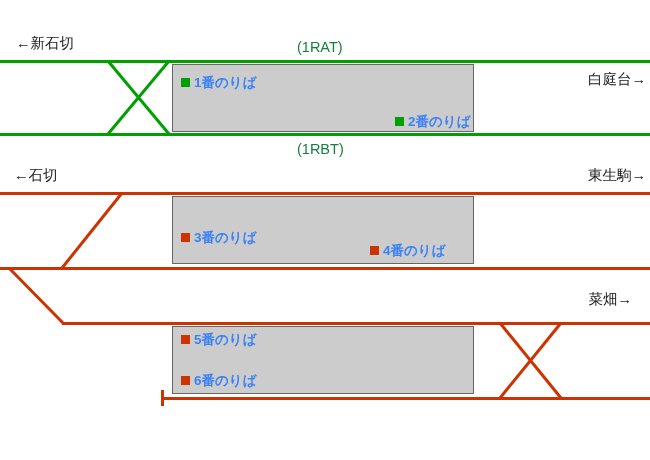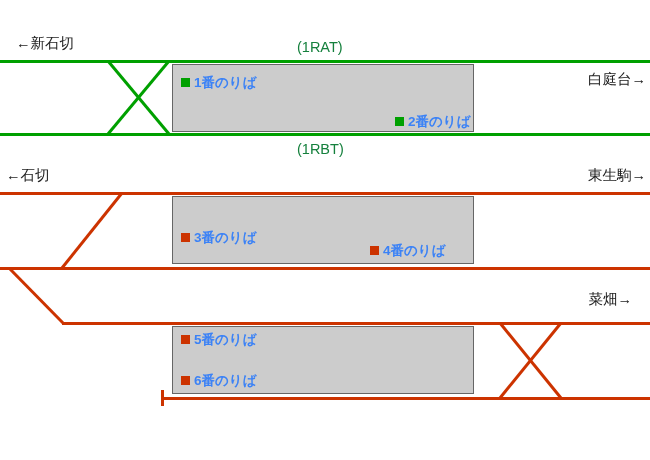--- a/index.html
+++ b/index.html
@@ -112,21 +112,21 @@
     <line x1="561" y1="323" x2="500" y2="398" stroke="#cc3300" stroke-width="3"></line>
   </svg>
 
   <div class="buffer-stop" style="left:161px; top:390px; height:16px;"></div>
 
   <div class="route-label" style="left:297px; top:40px;">(1RAT)</div>
   <div class="route-label" style="left:297px; top:142px;">(1RBT)</div>
 
   <div class="edge-label" style="left:6px;   top:36px;margin-left:10px;">←新石切</div>
   <div class="edge-label" style="right:4px; top:36px;margin-top:36px;">白庭台→</div>
-  <div class="edge-label" style="left:6px;   top:168px;">←石切</div>
+  <div class="edge-label" style="left:14px;   top:168px;">←石切</div>
   <div class="edge-label" style="right:4px; top:168px;">東生駒→</div>
   <div class="edge-label" style="right:18px; top:292px;">菜畑→</div>
 
   <div class="platform-box" style="left:172px; top:64px; width:302px; height:68px;"></div>
   <div class="platform-label" style="left:181px; top:76px;">
     <span class="marker green"></span><span>1番のりば</span>
   </div>
   <div class="platform-label" style="left:395px; top:115px;">
     <span class="marker green"></span><span>2番のりば</span>
   </div>

